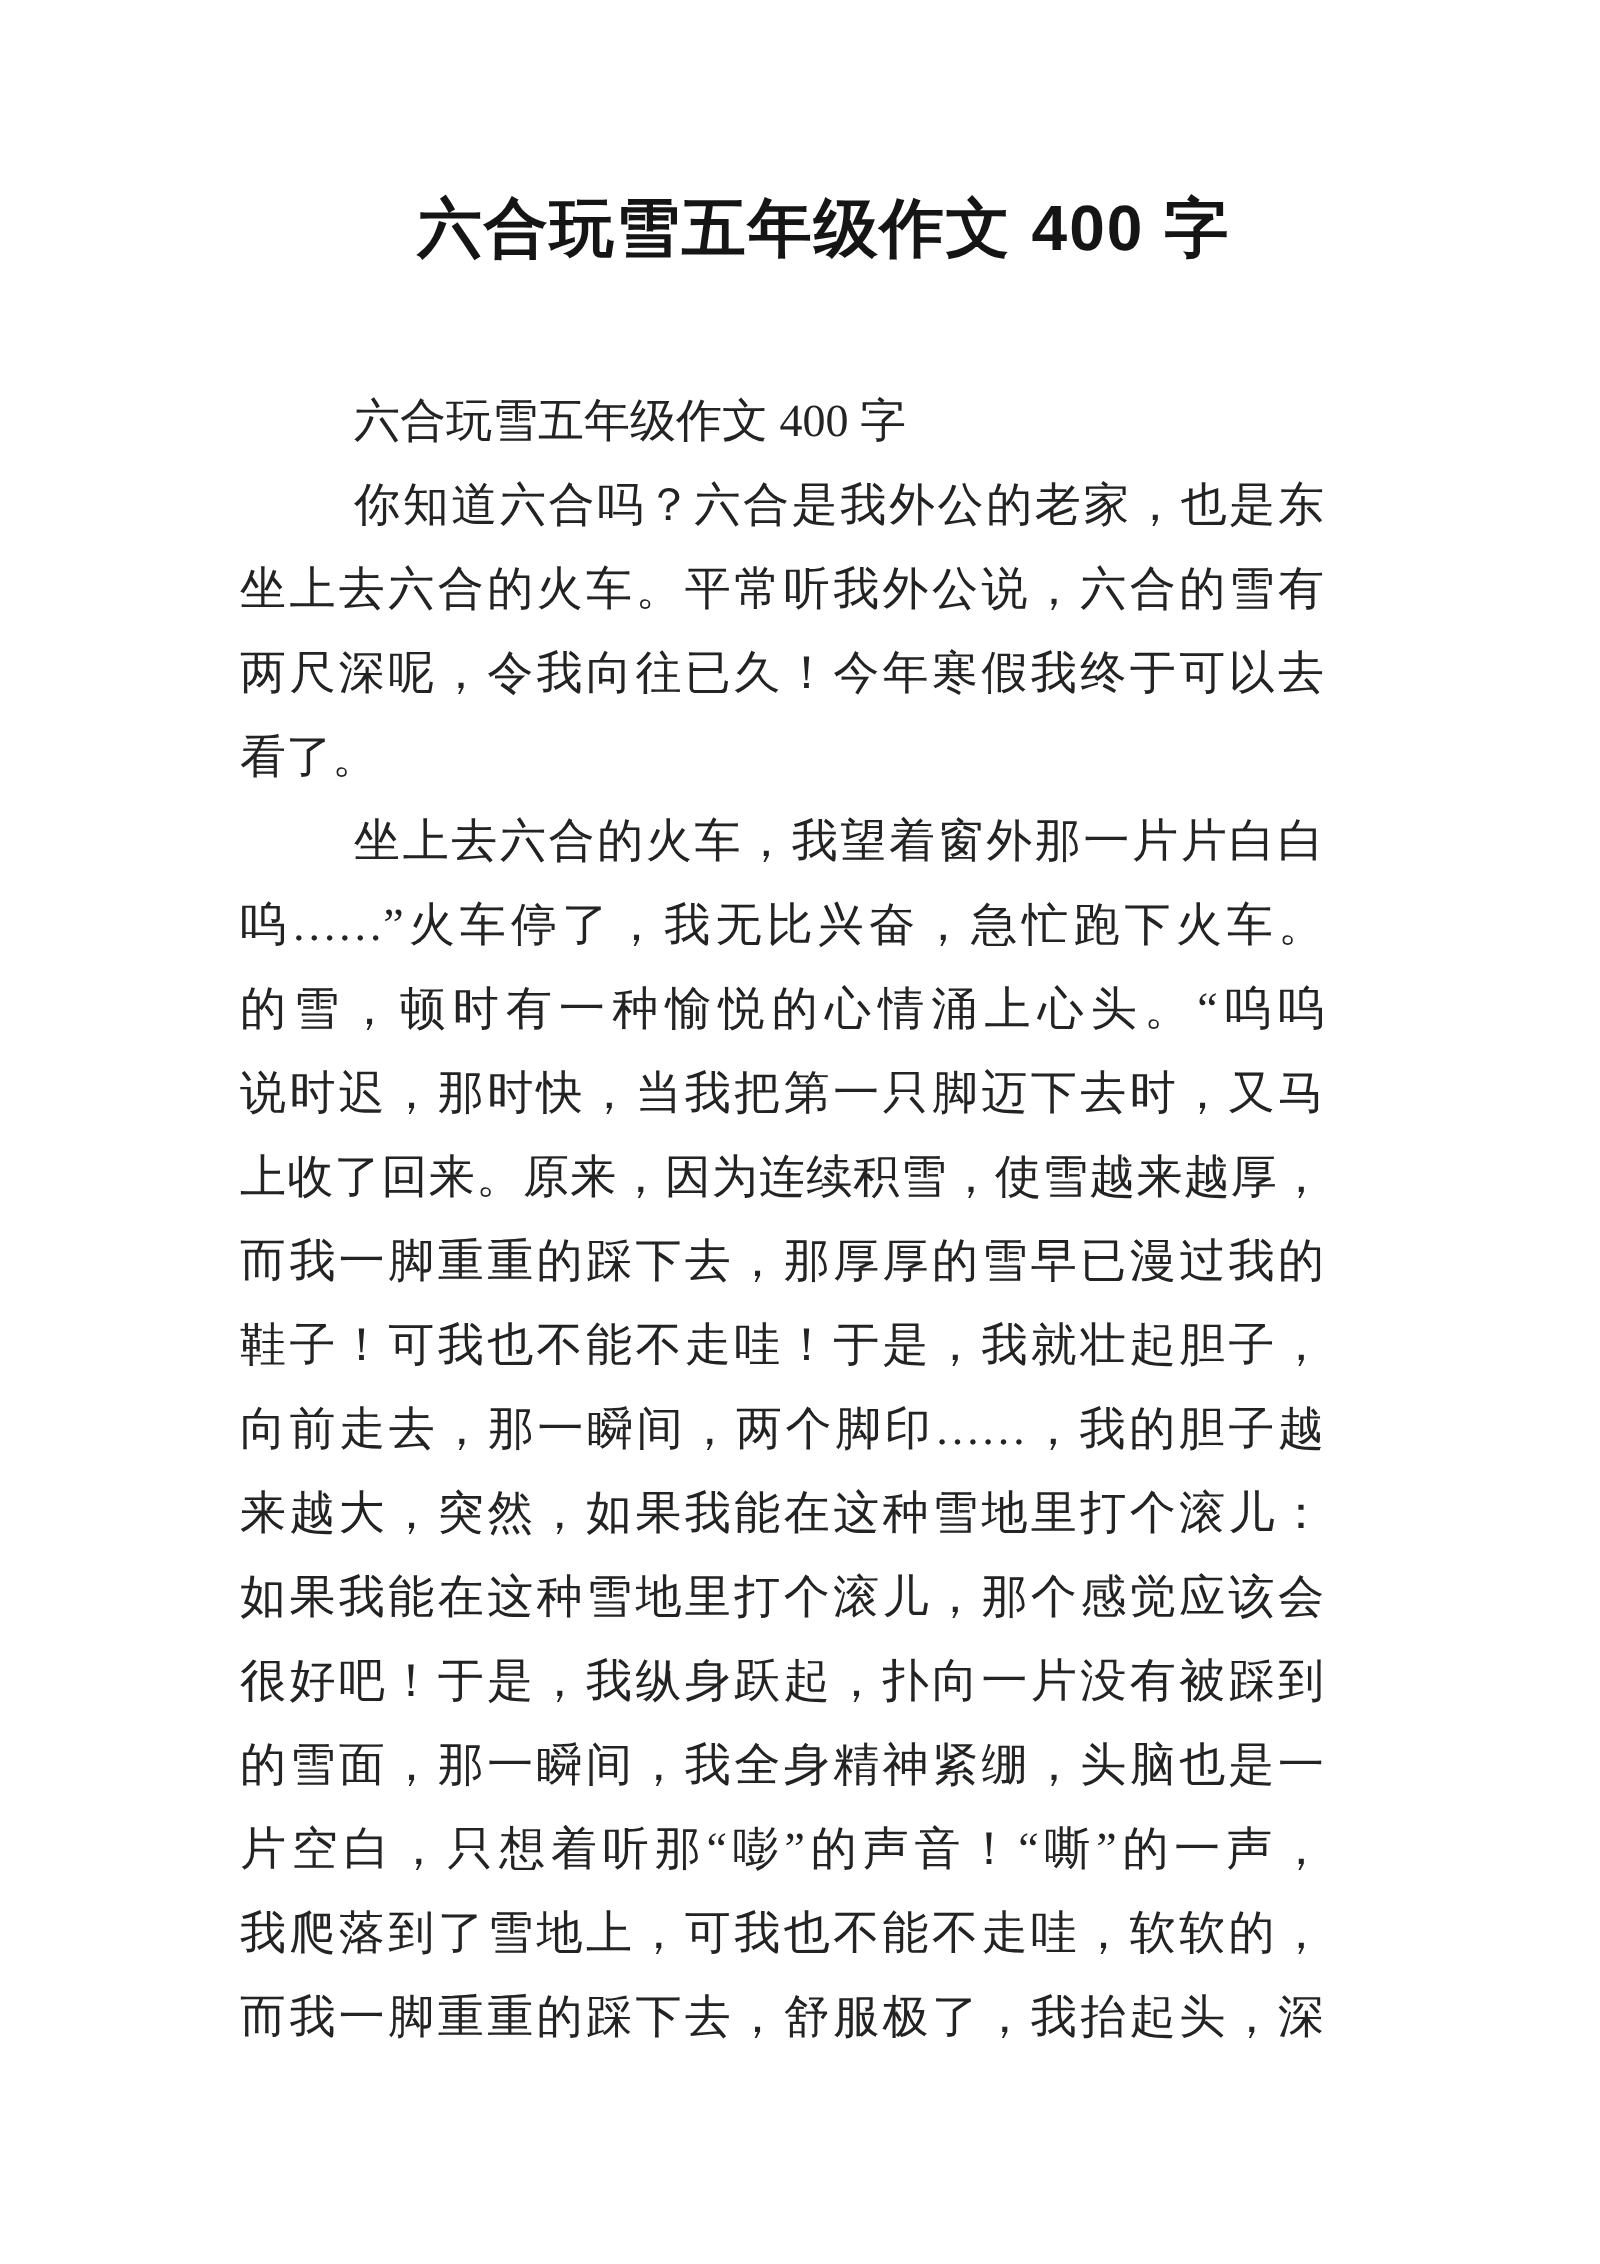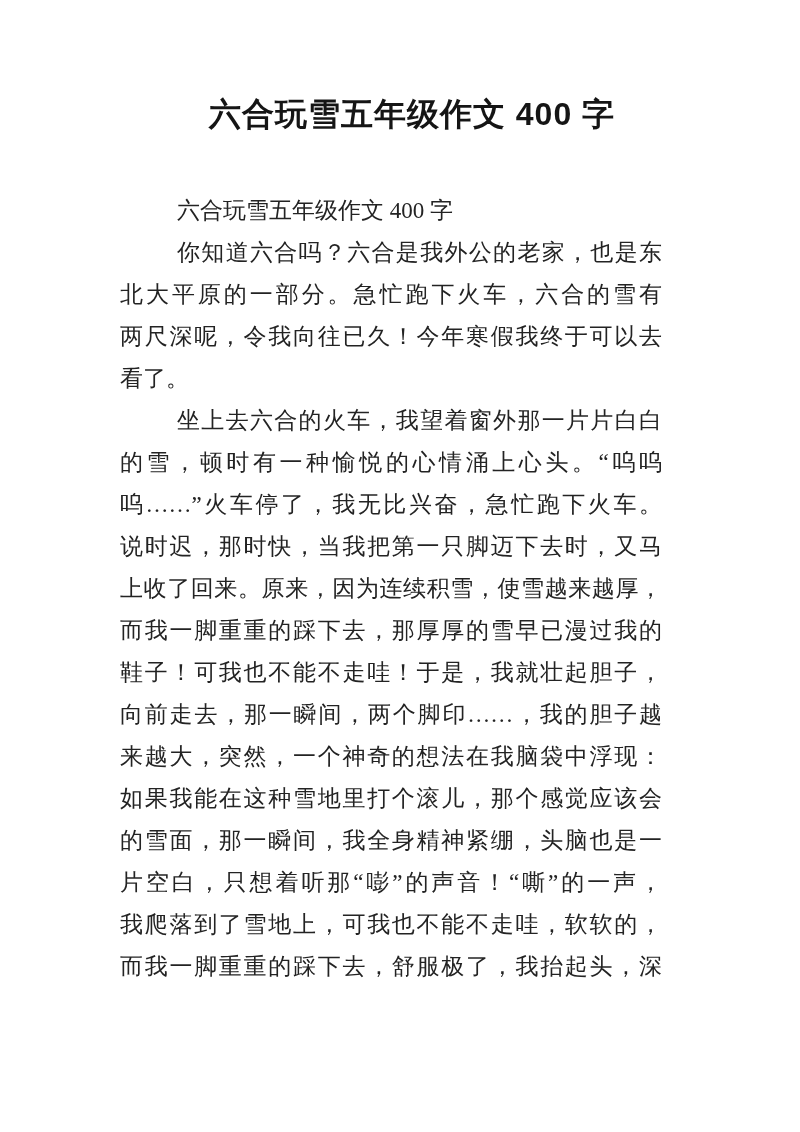--- a/index.html
+++ b/index.html
@@ -56,32 +56,33 @@
 </head>
 <body>
 
 <div class="page">
 
   <h1 class="doc-title">六合玩雪五年级作文 400 字</h1>
 
   <div class="essay">
     <div class="line indent">六合玩雪五年级作文 400 字</div>
     <div class="line indent fill">你知道六合吗？六合是我外公的老家，也是东</div>
-    <div class="line fill">北大平原的一部分。急忙跑下火车，六合的雪有</div>
+    <div class="line fill">坐上去六合的火车。平常听我外公说，六合的雪有</div>
     <div class="line fill">两尺深呢，令我向往已久！今年寒假我终于可以去</div>
     <div class="line">看了。</div>
     <div class="line indent fill">坐上去六合的火车，我望着窗外那一片片白白</div>
+    <div class="line fill">呜……”火车停了，我无比兴奋，急忙跑下火车。</div>
     <div class="line fill">的雪，顿时有一种愉悦的心情涌上心头。“呜呜</div>
-    <div class="line fill">呜……”火车停了，我无比兴奋，急忙跑下火车。</div>
     <div class="line fill">说时迟，那时快，当我把第一只脚迈下去时，又马</div>
     <div class="line fill">上收了回来。原来，因为连续积雪，使雪越来越厚，</div>
     <div class="line fill">而我一脚重重的踩下去，那厚厚的雪早已漫过我的</div>
     <div class="line fill">鞋子！可我也不能不走哇！于是，我就壮起胆子，</div>
     <div class="line fill">向前走去，那一瞬间，两个脚印……，我的胆子越</div>
-    <div class="line fill">来越大，突然，一个神奇的想法在我脑袋中浮现：</div>
+    <div class="line fill">来越大，突然，如果我能在这种雪地里打个滚儿：</div>
     <div class="line fill">如果我能在这种雪地里打个滚儿，那个感觉应该会</div>
+    <div class="line fill">很好吧！于是，我纵身跃起，扑向一片没有被踩到</div>
     <div class="line fill">的雪面，那一瞬间，我全身精神紧绷，头脑也是一</div>
     <div class="line fill">片空白，只想着听那“嘭”的声音！“嘶”的一声，</div>
     <div class="line fill">我爬落到了雪地上，可我也不能不走哇，软软的，</div>
     <div class="line fill">而我一脚重重的踩下去，舒服极了，我抬起头，深</div>
   </div>
 
 </div>
 
 </body></html>

